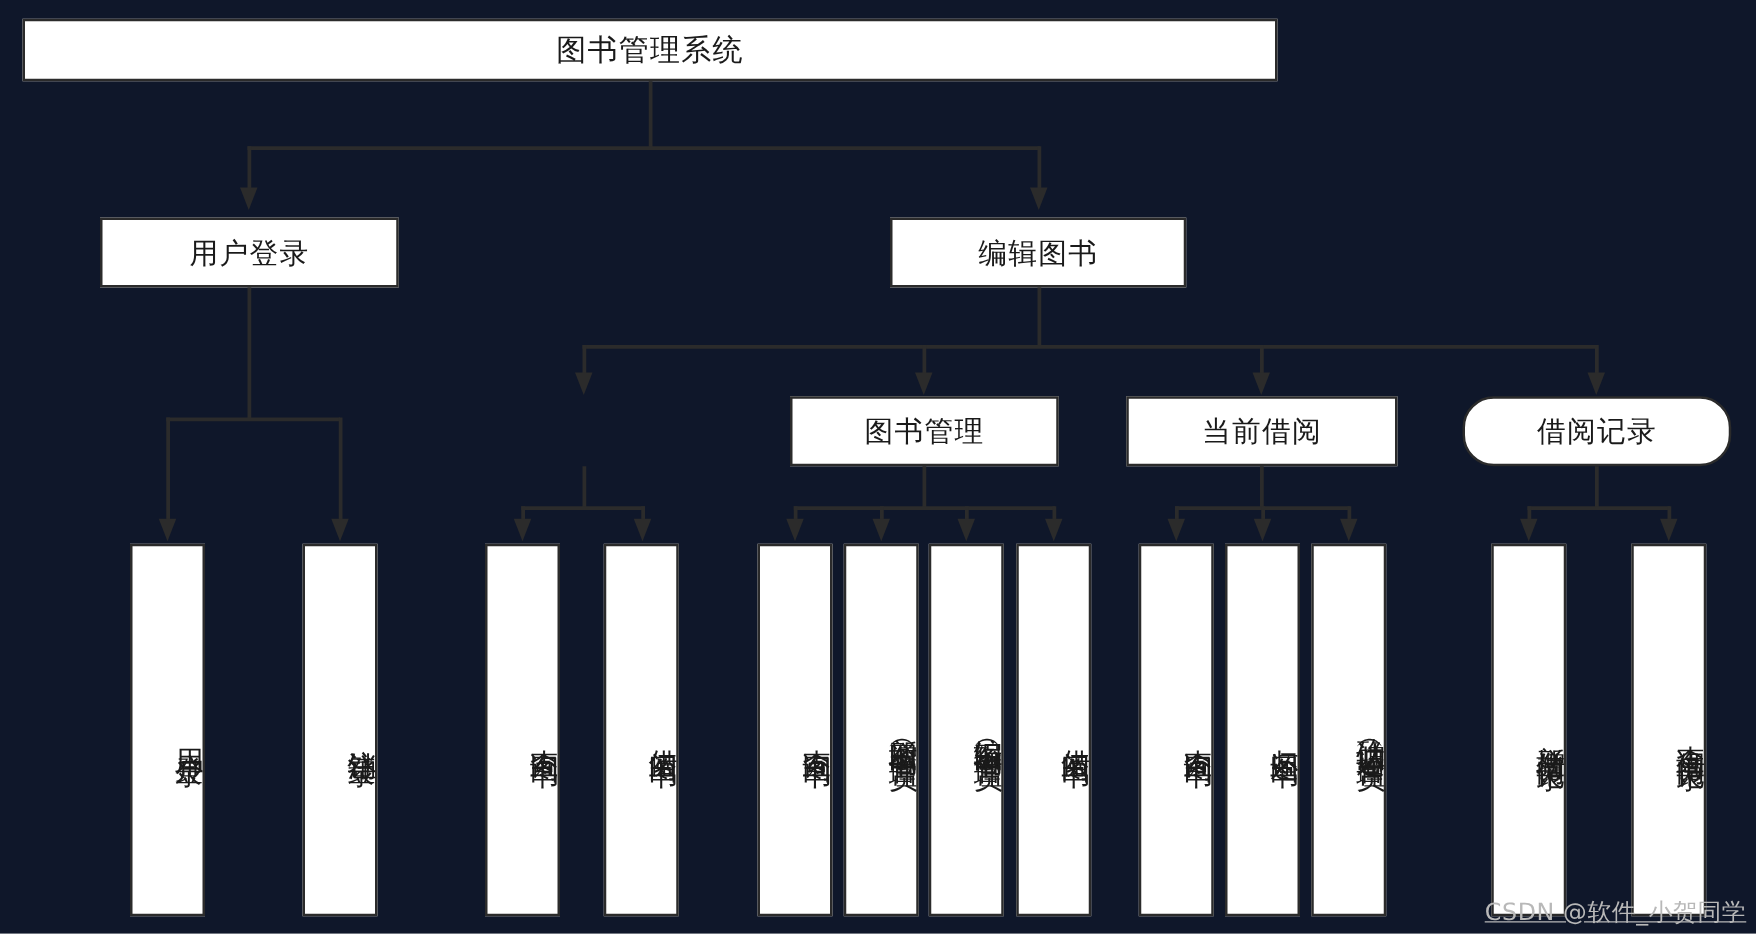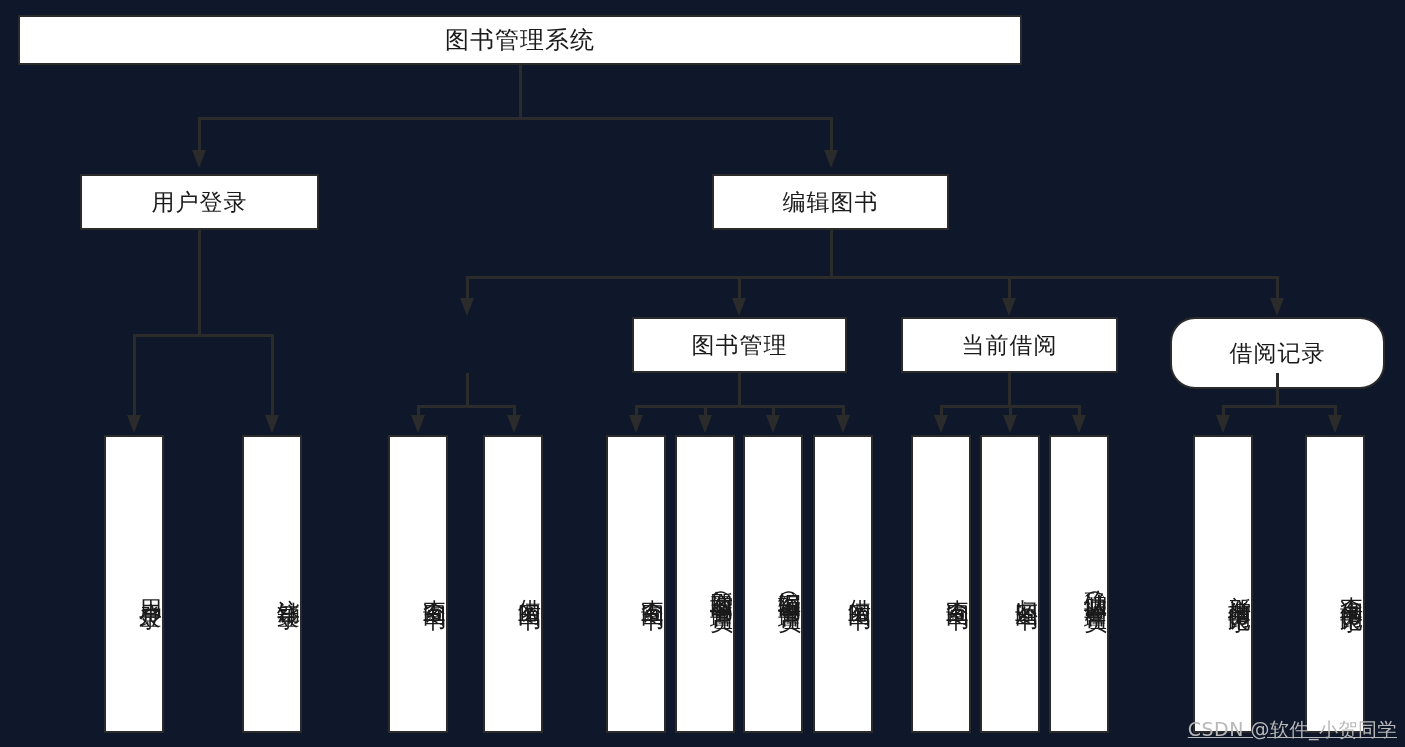--- a/index.html
+++ b/index.html
@@ -115,21 +115,21 @@
   <div class="arrow" style="left:1002px; top:298px;"></div>
   <div class="conn vline" style="left:1276px; top:276px; height:24px;"></div>
   <div class="arrow" style="left:1270px; top:298px;"></div>
 
   <div class="node h" style="left:632px; top:317px; width:215px; height:56px;">
     <span>图书管理</span>
   </div>
   <div class="node h" style="left:901px; top:317px; width:217px; height:56px;">
     <span>当前借阅</span>
   </div>
-  <div class="node h" style="left:1170px; top:317px; width:215px; height:72px;border-radius:25px;">
+  <div class="node h" style="left:1170px; top:317px; width:215px; height:56px;border-radius:25px;">
     <span>借阅记录</span>
   </div>
 
   <div class="conn vline" style="left:466px; top:373px; height:34px;"></div>
   <div class="conn hline" style="left:417px; top:405px; width:99px;"></div>
   <div class="conn vline" style="left:417px; top:405px; height:13px;"></div>
   <div class="arrow" style="left:411px; top:415px;"></div>
   <div class="conn vline" style="left:513px; top:405px; height:13px;"></div>
   <div class="arrow" style="left:507px; top:415px;"></div>
 

